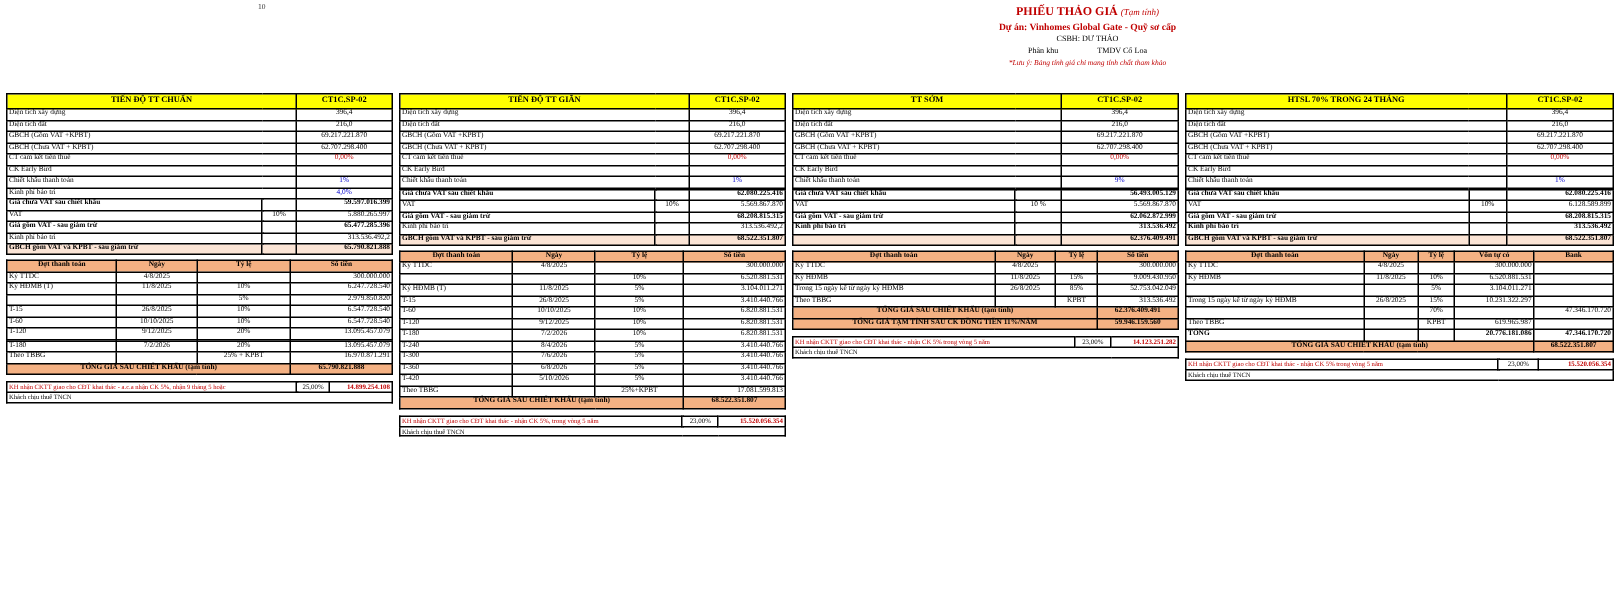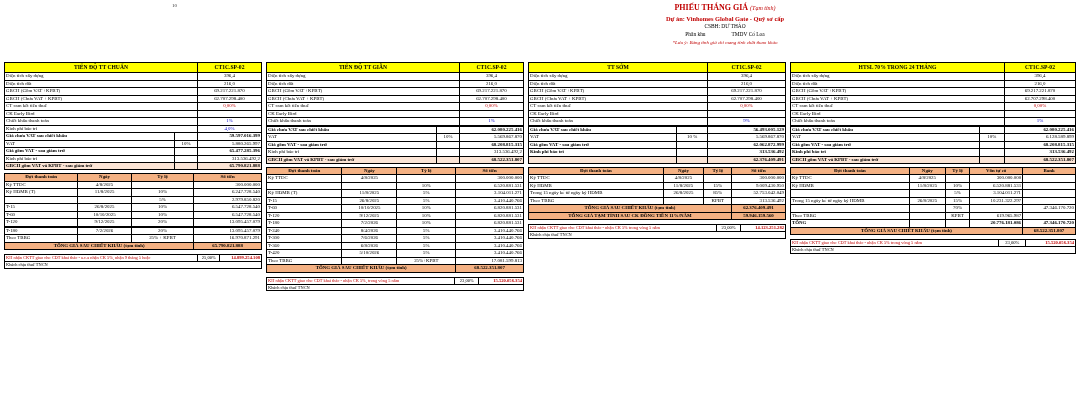--- a/index.html
+++ b/index.html
@@ -45,21 +45,21 @@
   .footred{color:#c00000;}
   .small{font-size:4.4px;}
 </style>
 </head>
 <body>
 
 <div class="topnum">10</div>
 
 <div class="header">
   <div class="title">
-    <span>PHIẾU THÁNG GIÁ</span>
+    <span>PHIẾU THẢO GIÁ</span>
     <span class="it">(Tạm tính)</span>
   </div>
   <div class="sub">Dự án: Vinhomes Global Gate - Quỹ sơ cấp</div>
   <div class="line">CSBH: DƯ THẢO</div>
   <div class="hrow">
     <span class="line">Phân khu</span>
     <span class="line">TMDV  Cổ Loa</span>
   </div>
   <div class="note">*Lưu ý: Bảng tính giá chỉ mang tính chất tham khảo</div>
 </div>

